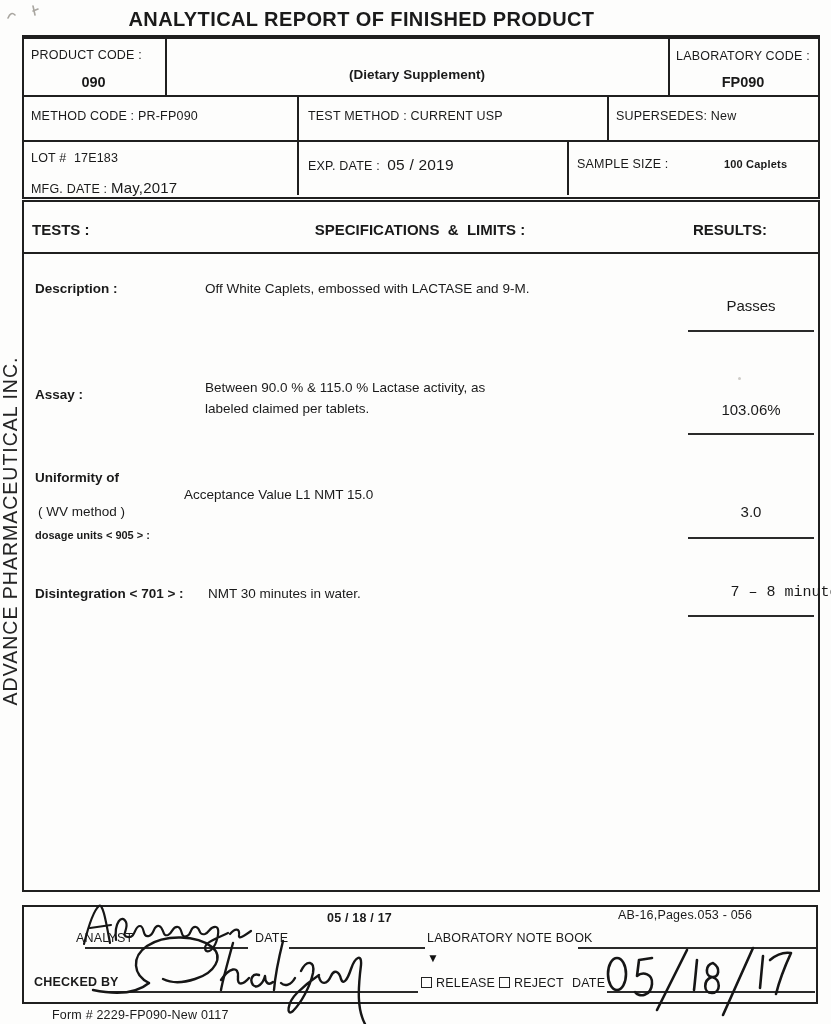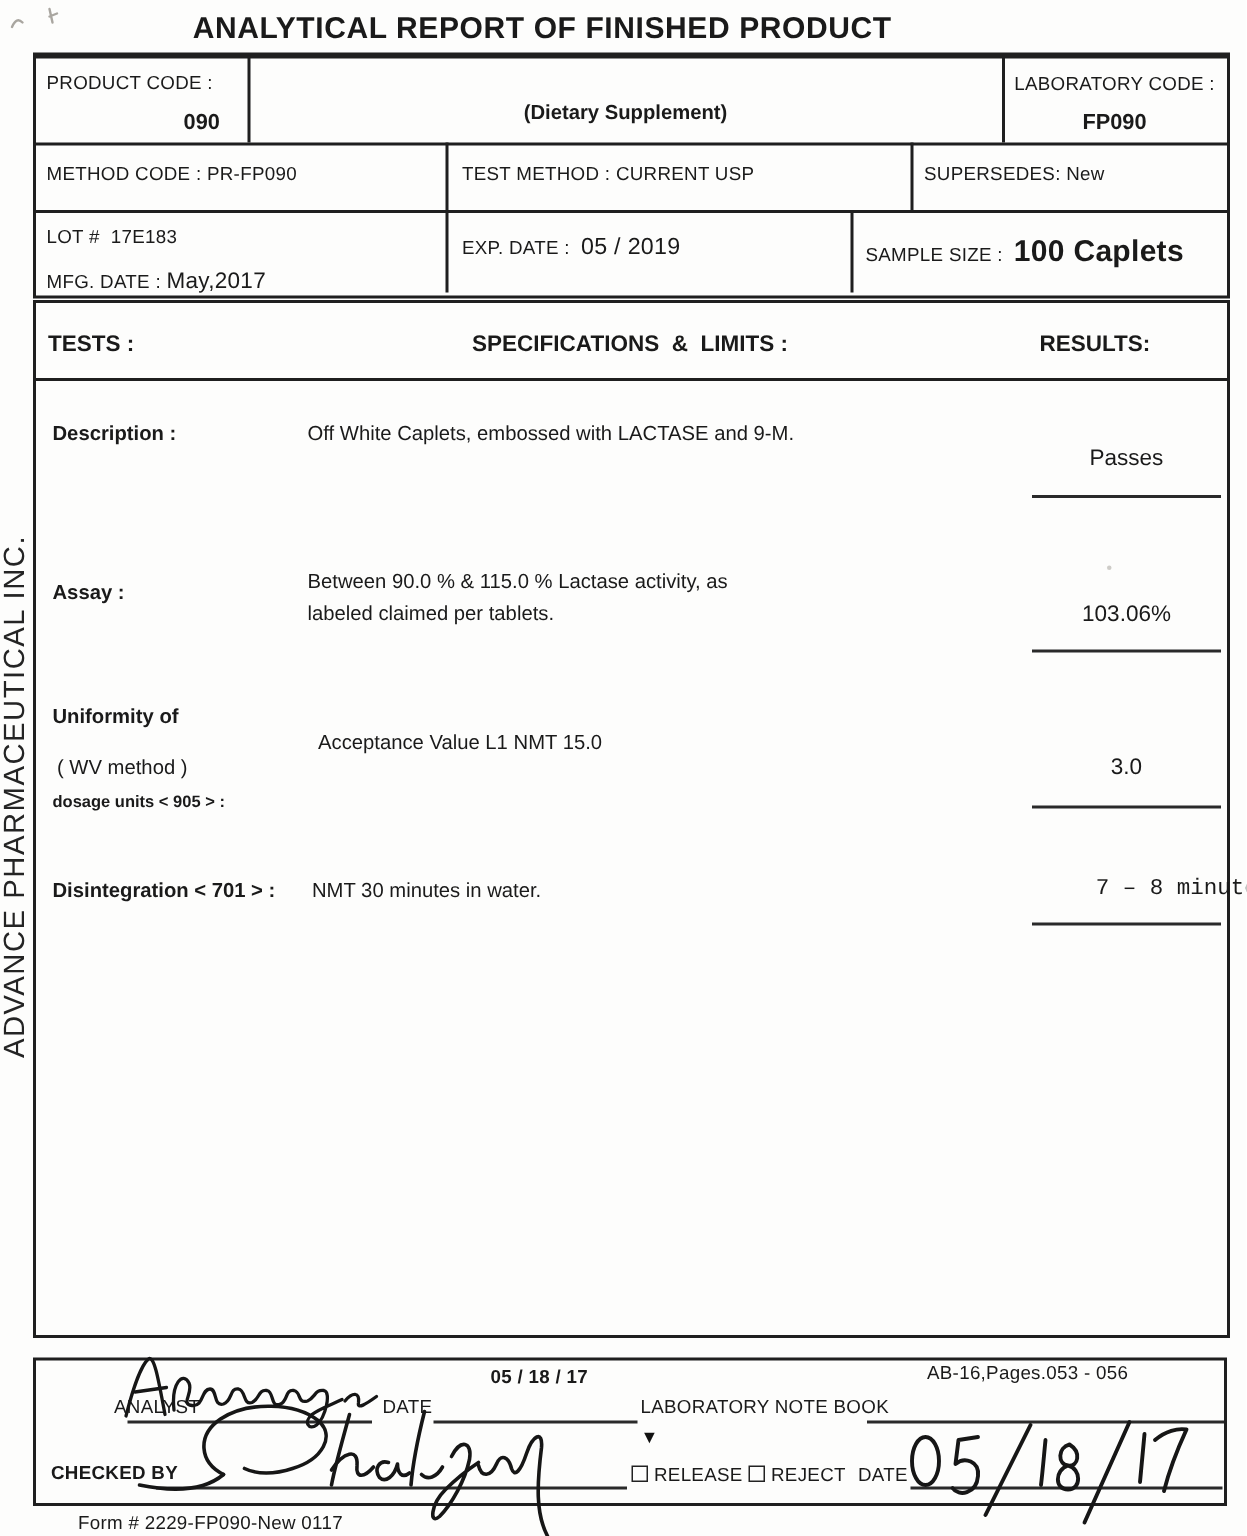--- a/index.html
+++ b/index.html
@@ -49,21 +49,21 @@
   <div class="hline" style="left:22px; top:140px; width:798px;"></div>
 
   <div class="vline" style="left:165px; top:37px; height:58px;"></div>
   <div class="vline" style="left:668px; top:37px; height:58px;"></div>
   <div class="vline" style="left:297px; top:95px; height:45px;"></div>
   <div class="vline" style="left:607px; top:95px; height:45px;"></div>
   <div class="vline" style="left:297px; top:140px; height:55px;"></div>
   <div class="vline" style="left:567px; top:140px; height:55px;"></div>
 
   <div class="abs lbl" style="left:31px; top:48px;">PRODUCT CODE :</div>
-  <div class="abs b ctr" style="left:22px; top:74px; width:143px; font-size:14.5px;padding-left:41px;">090</div>
+  <div class="abs b ctr" style="left:22px; top:74px; width:143px; font-size:14.5px;">090</div>
   <div class="abs b ctr" style="left:168px; top:67px; width:498px; font-size:13.5px;">(Dietary Supplement)</div>
   <div class="abs lbl ctr" style="left:670px; top:49px; width:146px;">LABORATORY CODE :</div>
   <div class="abs b ctr" style="left:670px; top:74px; width:146px; font-size:14.5px;">FP090</div>
 
   <div class="abs lbl" style="left:31px; top:109px;">
     <span>METHOD CODE :</span>
     <span>PR-FP090</span>
   </div>
   <div class="abs lbl" style="left:308px; top:109px;">
     <span>TEST METHOD :</span>
@@ -81,21 +81,21 @@
   <div class="abs lbl" style="left:31px; top:179px;">
     <span>MFG. DATE :</span>
     <span style="font-size:15px;">May,2017</span>
   </div>
   <div class="abs lbl" style="left:308px; top:156px;">
     <span>EXP. DATE :</span>&nbsp;
     <span style="font-size:15.5px;">05 / 2019</span>
   </div>
   <div class="abs lbl" style="left:577px; top:157px;">
     <span>SAMPLE SIZE :</span>&nbsp;
-    <span class="b" style="font-size:20px;">100 Caplets</span>
+    <span class="b" style="font-size:11px;margin-left:48px;">100 Caplets</span>
   </div>
 
   <div class="box" style="left:22px; top:200px; width:794px; height:688px;"></div>
   <div class="hline" style="left:22px; top:252px; width:798px;"></div>
 
   <div class="abs b" style="left:32px; top:221px; font-size:15px;">TESTS :</div>
   <div class="abs b ctr pre" style="left:250px; top:221px; width:340px; font-size:15px;">SPECIFICATIONS  &amp;  LIMITS :</div>
   <div class="abs b" style="left:693px; top:221px; font-size:15px;">RESULTS:</div>
 
   <div class="abs b" style="left:35px; top:281px; font-size:13.5px;">Description :</div>
@@ -105,21 +105,21 @@
 
   <div class="abs b" style="left:35px; top:387px; font-size:13.5px;">Assay :</div>
   <div class="abs" style="left:205px; top:380px; font-size:13.5px;">Between 90.0 % &amp; 115.0 % Lactase activity, as</div>
   <div class="abs" style="left:205px; top:401px; font-size:13.5px;">labeled claimed per tablets.</div>
   <div class="abs result" style="left:686px; top:401px;">103.06%</div>
   <div class="uline" style="left:688px; top:433px; width:126px;"></div>
 
   <div class="abs b" style="left:35px; top:470px; font-size:13.5px;">Uniformity of</div>
   <div class="abs b" style="left:35px; top:487px; font-size:11px;margin-top:42px;">dosage units &lt; 905 &gt; :</div>
   <div class="abs" style="left:38px; top:504px; font-size:13.5px;">( WV method )</div>
-  <div class="abs" style="left:212px; top:487px; font-size:13.5px;">Acceptance Value L1 NMT 15.0</div>
+  <div class="abs" style="left:184px; top:487px; font-size:13.5px;">Acceptance Value L1 NMT 15.0</div>
   <div class="abs result" style="left:686px; top:503px;">3.0</div>
   <div class="uline" style="left:688px; top:537px; width:126px;"></div>
 
   <div class="abs b" style="left:35px; top:586px; font-size:13.5px;">Disintegration &lt; 701 &gt; :</div>
   <div class="abs" style="left:208px; top:586px; font-size:13.5px;">NMT 30 minutes in water.</div>
   <div class="abs result" style="left:724px; top:584px;font-family:Liberation Mono, monospace;">7 – 8 minutes</div>
   <div class="uline" style="left:688px; top:615px; width:126px;"></div>
 
   <div class="box" style="left:22px; top:905px; width:792px; height:95px;"></div>
 

